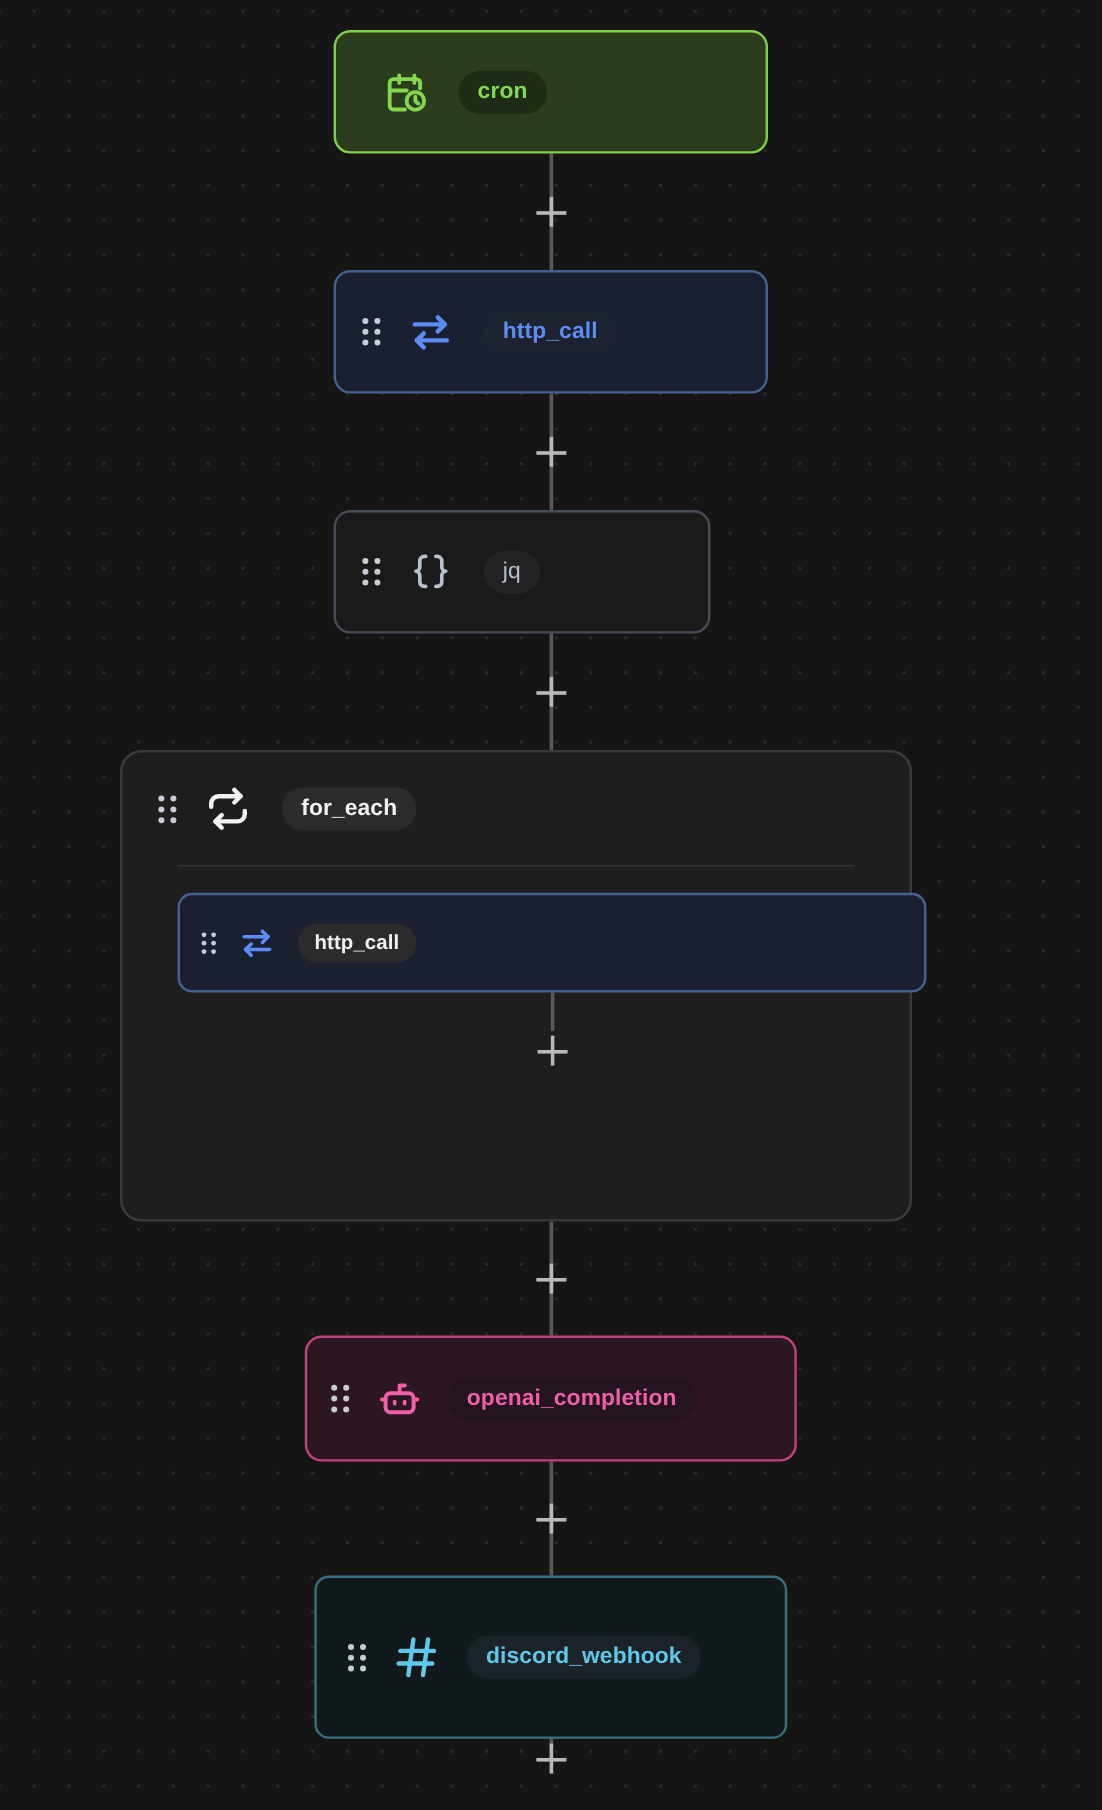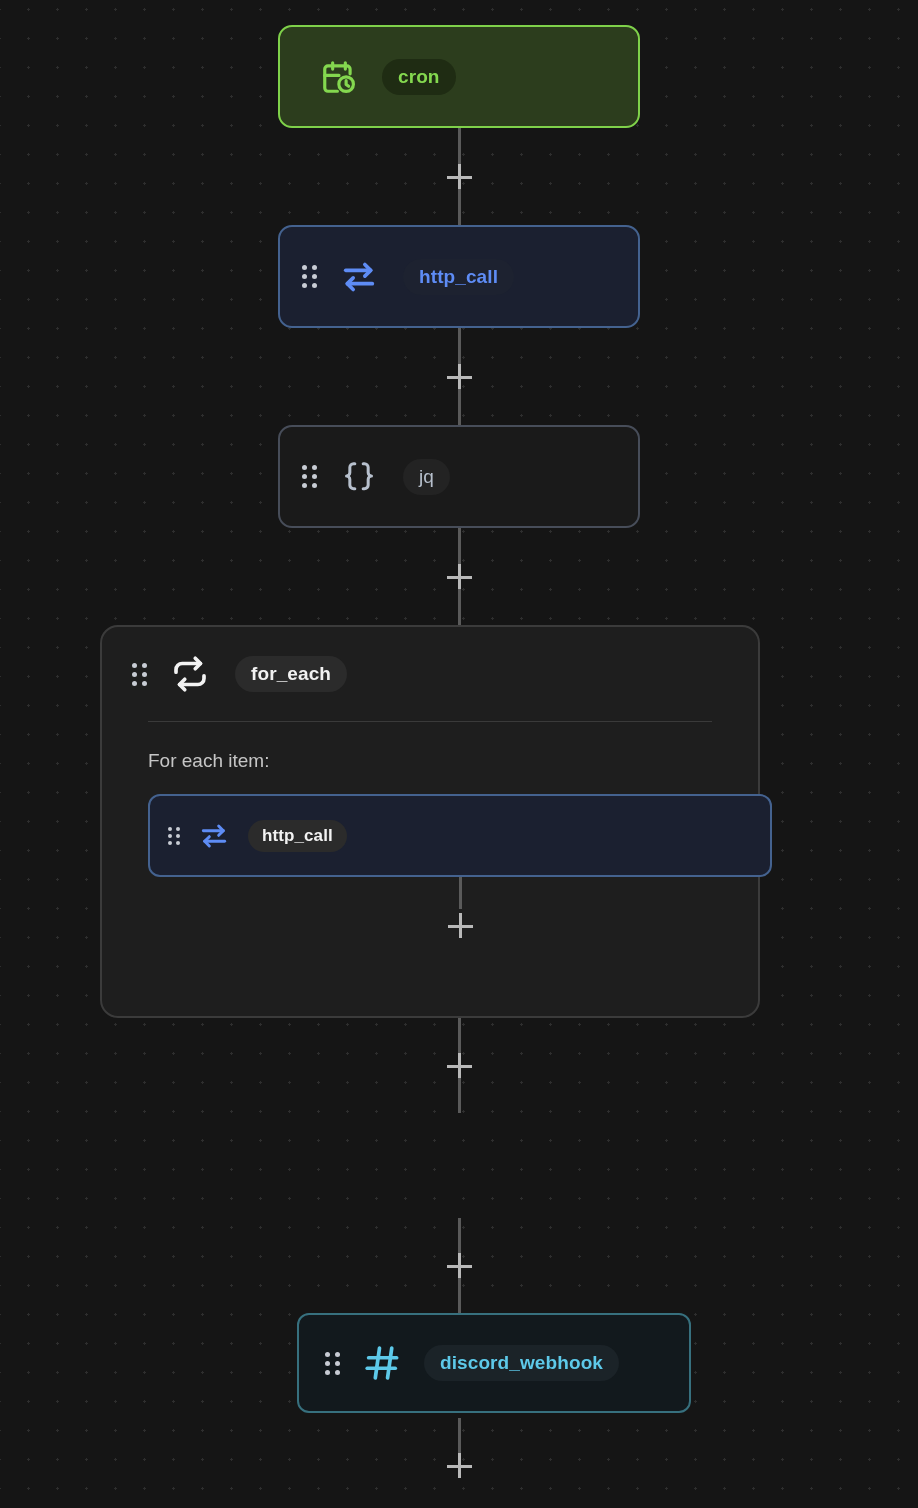--- a/index.html
+++ b/index.html
@@ -239,21 +239,21 @@
           <path d="M4 8h15"></path>
             <path d="M15.5 4.5 19 8l-3.5 3.5"></path>
           <path d="M20 16H5"></path>
             <path d="M8.5 12.5 5 16l3.5 3.5"></path>
         </svg>
       </span>
       <span class="pill">http_call</span>
     </div>
   </div>
 
-  <div class="node n-jq" style="left:278px; top:425px; width:362px; height:103px;">
+  <div class="node n-jq" style="left:278px; top:425px; width:314px; height:103px;">
     <div class="node-inner">
       <span class="handle">
         <i></i>
           <i></i>
           <i></i>
           <i></i>
           <i></i>
           <i></i>
       </span>
       <span class="icon">
@@ -283,21 +283,20 @@
           <path d="M15 3l3 3-3 3"></path>
           <path d="M20 13v1.5a3.5 3.5 0 0 1-3.5 3.5H6"></path>
           <path d="M9 21l-3-3 3-3"></path>
         </svg>
       </span>
       <span class="pill">for_each</span>
     </div>
 
     <div class="loop-divider"></div>
 
-    <div class="loop-label">For each item:</div>
 
     <div class="loop-body">
 
       <div class="nested-node">
         <div class="node-inner">
           <span class="handle sm">
             <i></i>
               <i></i>
               <i></i>
               <i></i>
@@ -314,22 +313,44 @@
           </span>
           <span class="pill">http_call</span>
         </div>
       </div>
 
       <div class="conn" style="left:357px; top:105px; height:32px;"></div>
       <div class="plus" style="left:357px; top:154px;"></div>
     </div>
   </div>
 
-
-  <div class="node n-discord" style="left:262px; top:1313px; width:394px; height:100px;margin-left:35px;">
+  <div class="node n-openai" style="left:254px; top:1113px; width:410px; height:105px;">
+    <div class="node-inner" style="padding-left:20px;">
+      <span class="handle">
+        <i></i>
+          <i></i>
+          <i></i>
+          <i></i>
+          <i></i>
+          <i></i>
+      </span>
+      <span class="icon" style="margin-right:20px;">
+        <svg width="40" height="40" viewBox="0 0 24 24" fill="none" stroke="#f05fa8" stroke-width="2" stroke-linecap="round" stroke-linejoin="round">
+          <rect x="5" y="9" width="14" height="9.5" rx="2.4"></rect>
+          <path d="M12 9V5.2h2.6"></path>
+          <path d="M5 12.2H3.2M19 12.2h1.8"></path>
+          <rect x="8.6" y="12.4" width="1.8" height="2.6" rx="0.6" fill="#f05fa8" stroke="none"></rect>
+          <rect x="13.6" y="12.4" width="1.8" height="2.6" rx="0.6" fill="#f05fa8" stroke="none"></rect>
+        </svg>
+      </span>
+      <span class="pill">openai_completion</span>
+    </div>
+  </div>
+
+  <div class="node n-discord" style="left:262px; top:1313px; width:394px; height:136px;">
     <div class="node-inner" style="padding-left:26px;">
       <span class="handle">
         <i></i>
           <i></i>
           <i></i>
           <i></i>
           <i></i>
           <i></i>
       </span>
       <span class="icon" style="margin-right:20px;">

